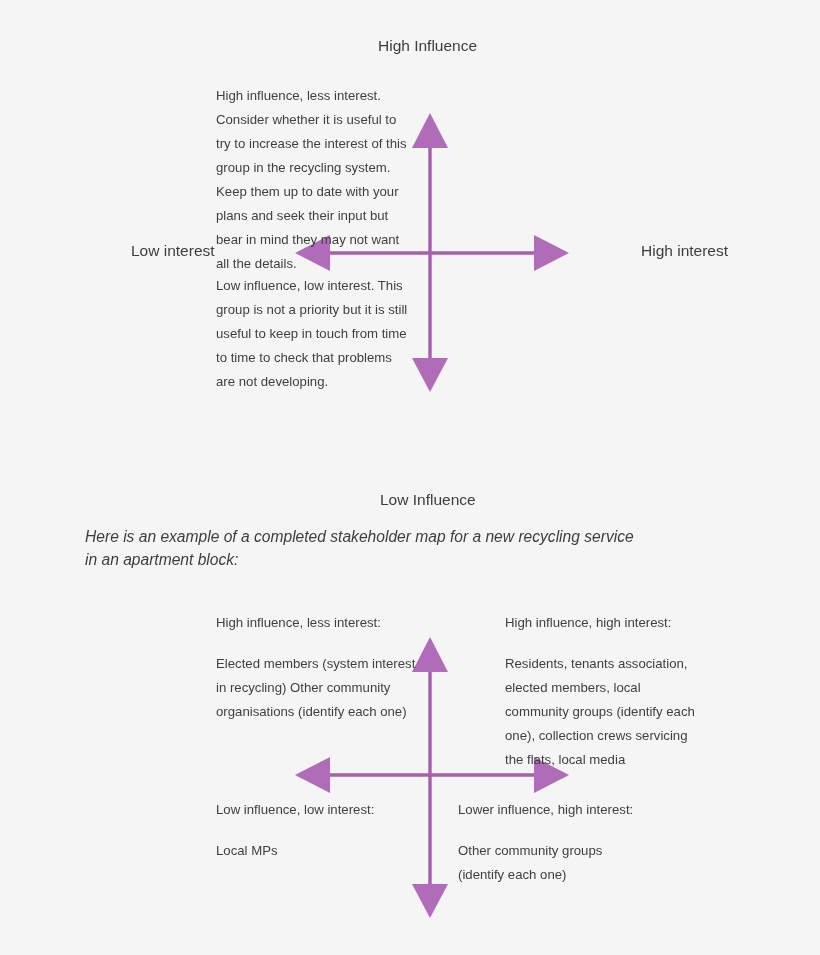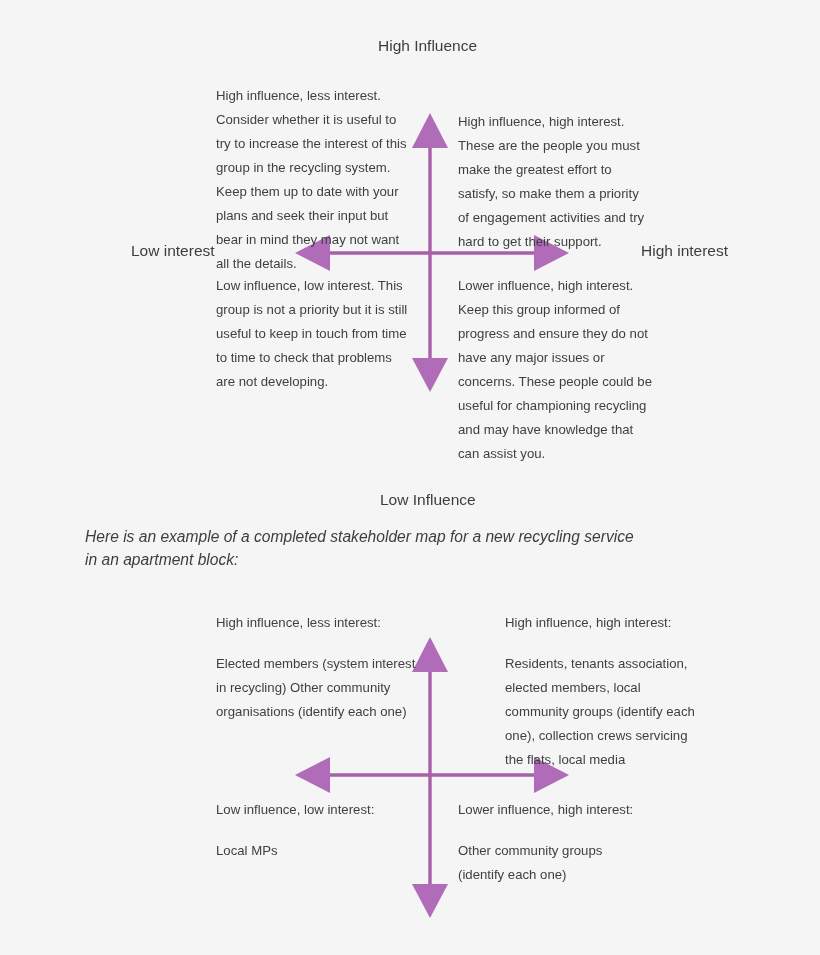--- a/index.html
+++ b/index.html
@@ -92,25 +92,23 @@
   <div class="abs axis-label" style="left:378px; top:37px;">High Influence</div>
 
   <div class="abs axis-label" style="left:131px; top:242px;">Low interest</div>
 
   <div class="abs axis-label" style="left:641px; top:242px;">High interest</div>
 
   <div class="abs axis-label" style="left:380px; top:449px;margin-top:42px;">Low Influence</div>
 
   <div class="abs quad-text" style="left:216px; top:84px; width:192px;">High influence, less interest. Consider whether it is useful to try to increase the interest of this group in the recycling system. Keep them up to date with your plans and seek their input but bear in mind they may not want all the details.</div>
 
-  <div class="abs quad-text" style="left:458px; top:110px; width:192px;">High influence, high interest. These are the people you must make the greatest effort to satisfy, so make them a priority of engagement activities and try hard to get their support.</div>
 
   <div class="abs quad-text" style="left:216px; top:274px; width:196px;">Low influence, low interest. This group is not a priority but it is still useful to keep in touch from time to time to check that problems are not developing.</div>
 
-  <div class="abs quad-text" style="left:458px; top:274px; width:196px;">Lower influence, high interest. Keep this group informed of progress and ensure they do not have any major issues or concerns. These people could be useful for championing recycling and may have knowledge that can assist you.</div>
 
   <div class="abs intro" style="left:85px; top:525px;font-style:italic;">Here is an example of a completed stakeholder map for a new recycling service in an apartment block:</div>
 
   <div class="abs quad-text" style="left:216px; top:611px; width:200px;">
     <div>High influence, less interest:</div>
     <span class="blank"></span>
     <div>Elected members (system interest in recycling) Other community organisations (identify each one)</div>
   </div>
 
   <div class="abs quad-text" style="left:458px; top:611px; width:192px;margin-left:47px;">

